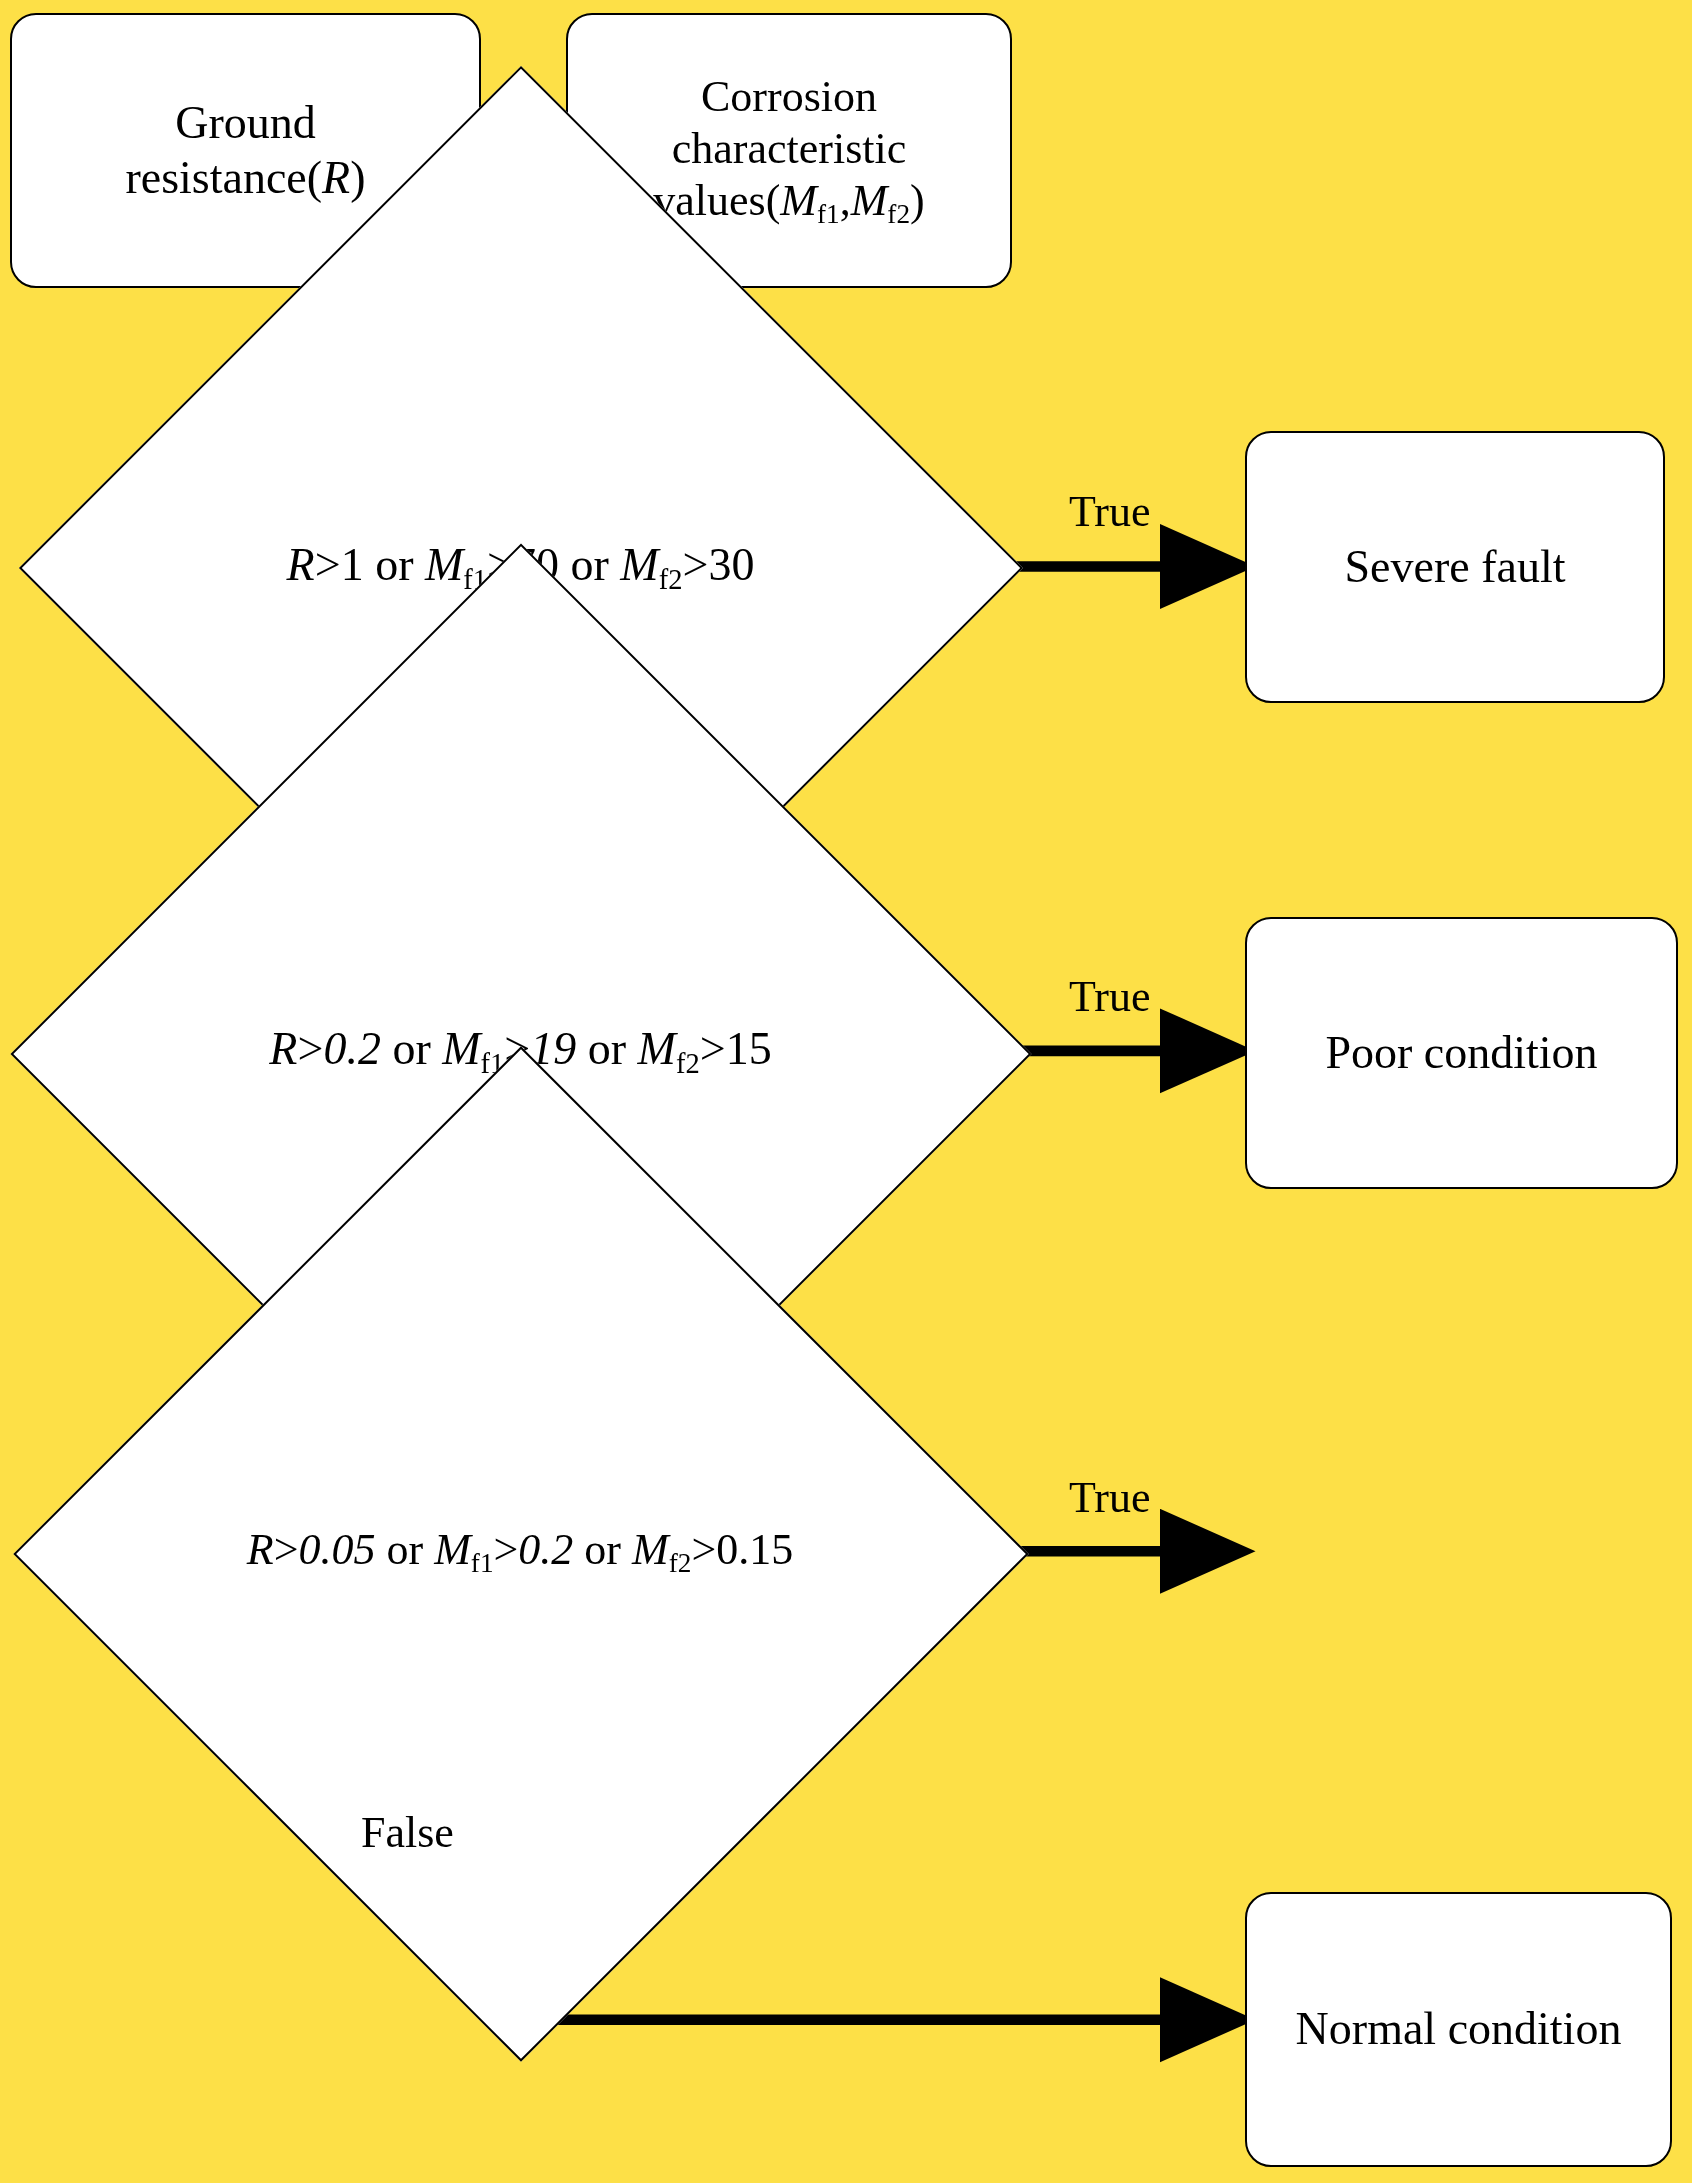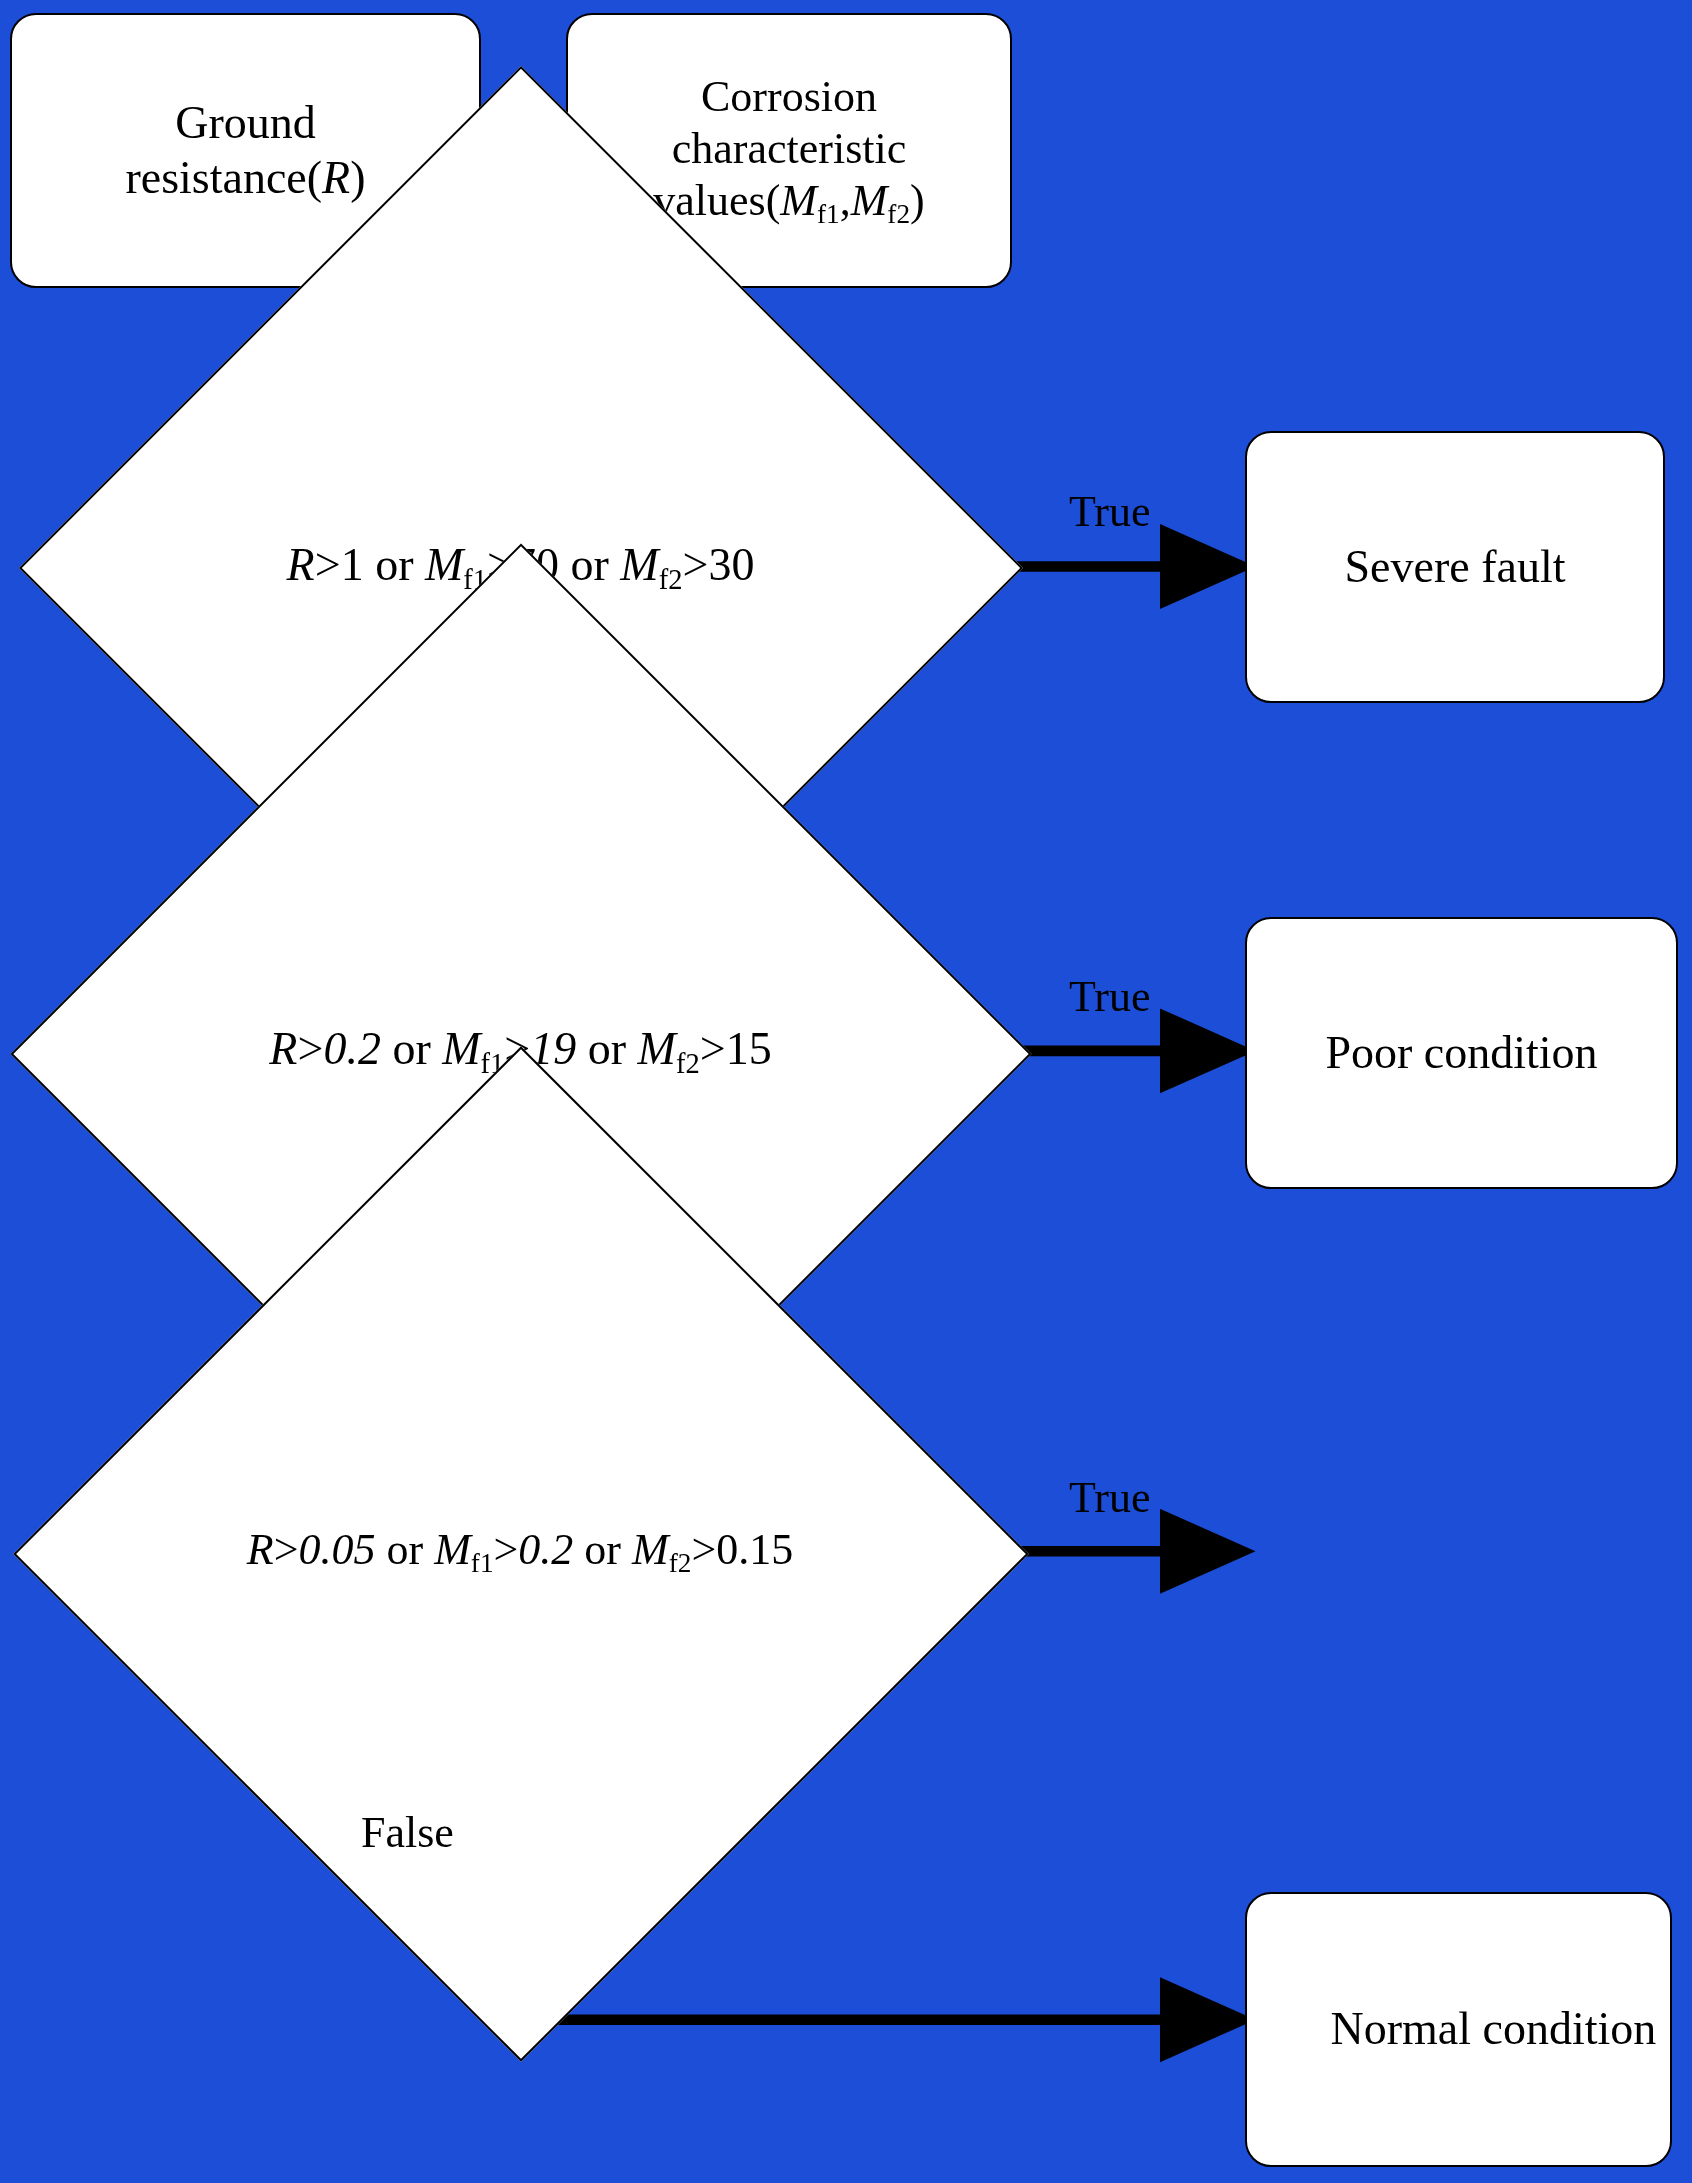--- a/index.html
+++ b/index.html
@@ -4,21 +4,21 @@
 <style>
   html, body {
     margin: 0;
     padding: 0;
     background: #ffffff;
   }
   #canvas {
     position: relative;
     width: 1693px;
     height: 2183px;
-    background: #1d4ed8;
+    background: #fde047;
     font-family: "Liberation Serif", "DejaVu Serif", serif;
     overflow: hidden;
   }
   #wires {
     position: absolute;
     left: 0; top: 0;
     width: 1693px;
     height: 2183px;
   }
   
@@ -170,18 +170,18 @@
 
   <div class="box" style="left:1245px; top:431px; width:420px; height:272px; font-size:46px;">
     <span class="txt">Severe fault</span>
   </div>
 
   <div class="box" style="left:1245px; top:917px; width:433px; height:272px; font-size:46px;">
     <span class="txt">Poor condition</span>
   </div>
 
 
-  <div class="box" style="left:1245px; top:1892px; width:427px; height:275px; font-size:46px;justify-content:flex-end;">
+  <div class="box" style="left:1245px; top:1892px; width:427px; height:275px; font-size:46px;">
     <span class="txt">Normal condition</span>
   </div>
 
 </div>
 
 
 </body></html>

